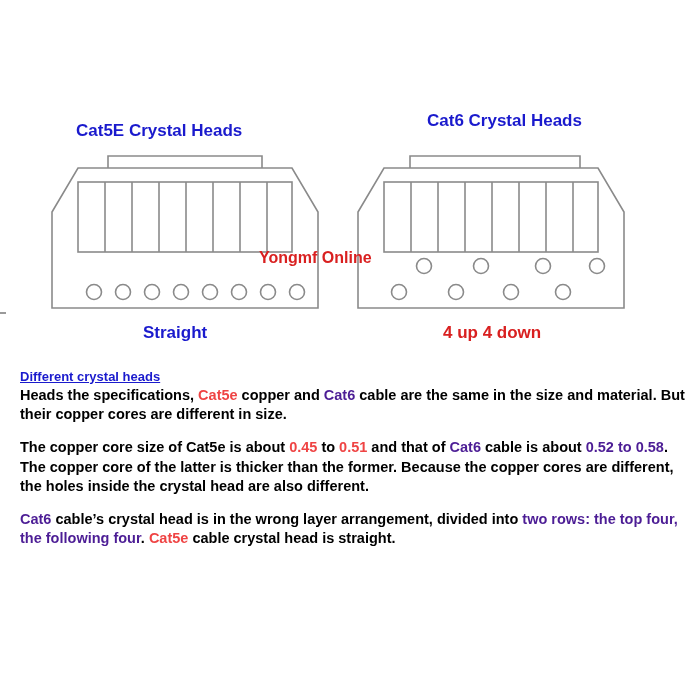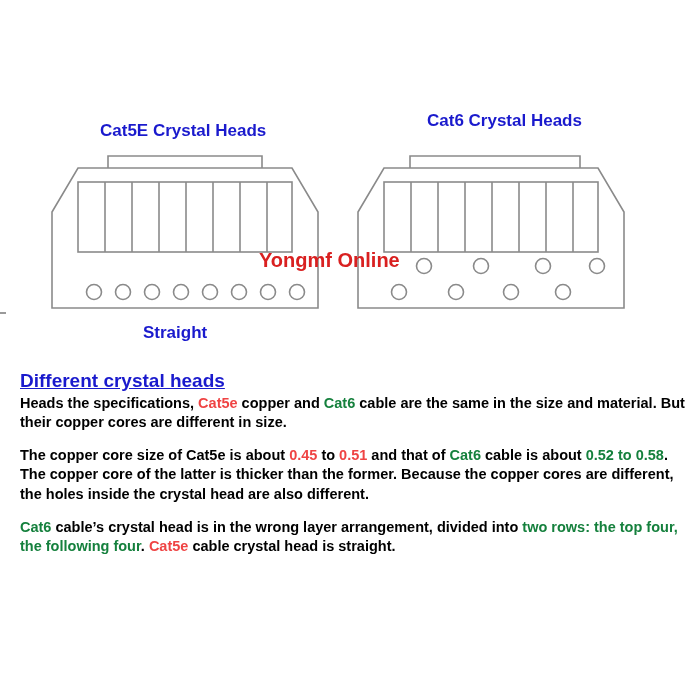--- a/index.html
+++ b/index.html
@@ -21,21 +21,21 @@
   }
 
   
   .diagram-title {
     position: absolute;
     color: #1a1acd;
     font-weight: bold;
     font-size: 17px;
     white-space: nowrap;
   }
-  #title-cat5e { left: 100px; top: 121px; }
+  #title-cat5e { left: 76px; top: 121px; }
   #title-cat6  { left: 411px; top: 111px; margin-left: 16px; }
 
   
   .plug-caption {
     position: absolute;
     color: #1a1acd;
     font-weight: bold;
     font-size: 17px;
     white-space: nowrap;
   }
@@ -45,21 +45,21 @@
     color: #d92020;
   }
 
   
   #watermark {
     position: absolute;
     left: 259px;
     top: 249px;
     color: #d92020;
     font-weight: bold;
-    font-size: 20px;
+    font-size: 16px;
     white-space: nowrap;
     z-index: 5;
   }
 
   
   .plug-svg {
     position: absolute;
   }
   #plug-cat5e { left: 40px; top: 140px; }
   #plug-cat6  { left: 352px; top: 140px; }
@@ -72,30 +72,30 @@
     width: 665px;
     font-size: 14.5px;
     line-height: 1.32;
     color: #000000;
     font-weight: bold;
   }
   #text-heading {
     color: #1a1acd;
     text-decoration: underline;
     font-weight: bold;
-    font-size: 19px;
+    font-size: 13px;
     display: block;
     margin-bottom: 1px;
   }
   .para {
     margin: 0 0 14px 0;
   }
   .para:last-child { margin-bottom: 0; }
   .red { color: #ef4444; }
-  .blue { color: #15803d; }
+  .blue { color: #4c1d95; }
 
   
   #edge-tick {
     position: absolute;
     left: 0px;
     top: 312px;
     width: 6px;
     height: 2px;
     background: #9a9a9a;
   }
@@ -159,20 +159,21 @@
       <circle cx="191" cy="126" r="7.5"></circle>
       <circle cx="245" cy="126" r="7.5"></circle>
 
       <circle cx="47" cy="152" r="7.5"></circle>
       <circle cx="104" cy="152" r="7.5"></circle>
       <circle cx="159" cy="152" r="7.5"></circle>
       <circle cx="211" cy="152" r="7.5"></circle>
     </g>
   </svg>
 
+  <div class="plug-caption" id="caption-cat6">4 up 4 down</div>
 
   <div id="watermark">Yongmf Online</div>
 
   <div id="text-block">
 
     <span id="text-heading">Different crystal heads</span>
 
     <p class="para"><span>Heads the specifications, </span><span class="red">Cat5e</span><span> copper and </span><span class="blue">Cat6</span><span> cable are the same in the size and material. But their copper cores are different in size.</span></p>
 
     <p class="para"><span>The copper core size of Cat5e is about </span><span class="red">0.45</span><span> to </span><span class="red">0.51</span><span> and that of </span><span class="blue">Cat6</span><span> cable is about </span><span class="blue">0.52 to 0.58</span><span>. The copper core of the latter is thicker than the former. Because the copper cores are different, the holes inside the crystal head are also different.</span></p>

